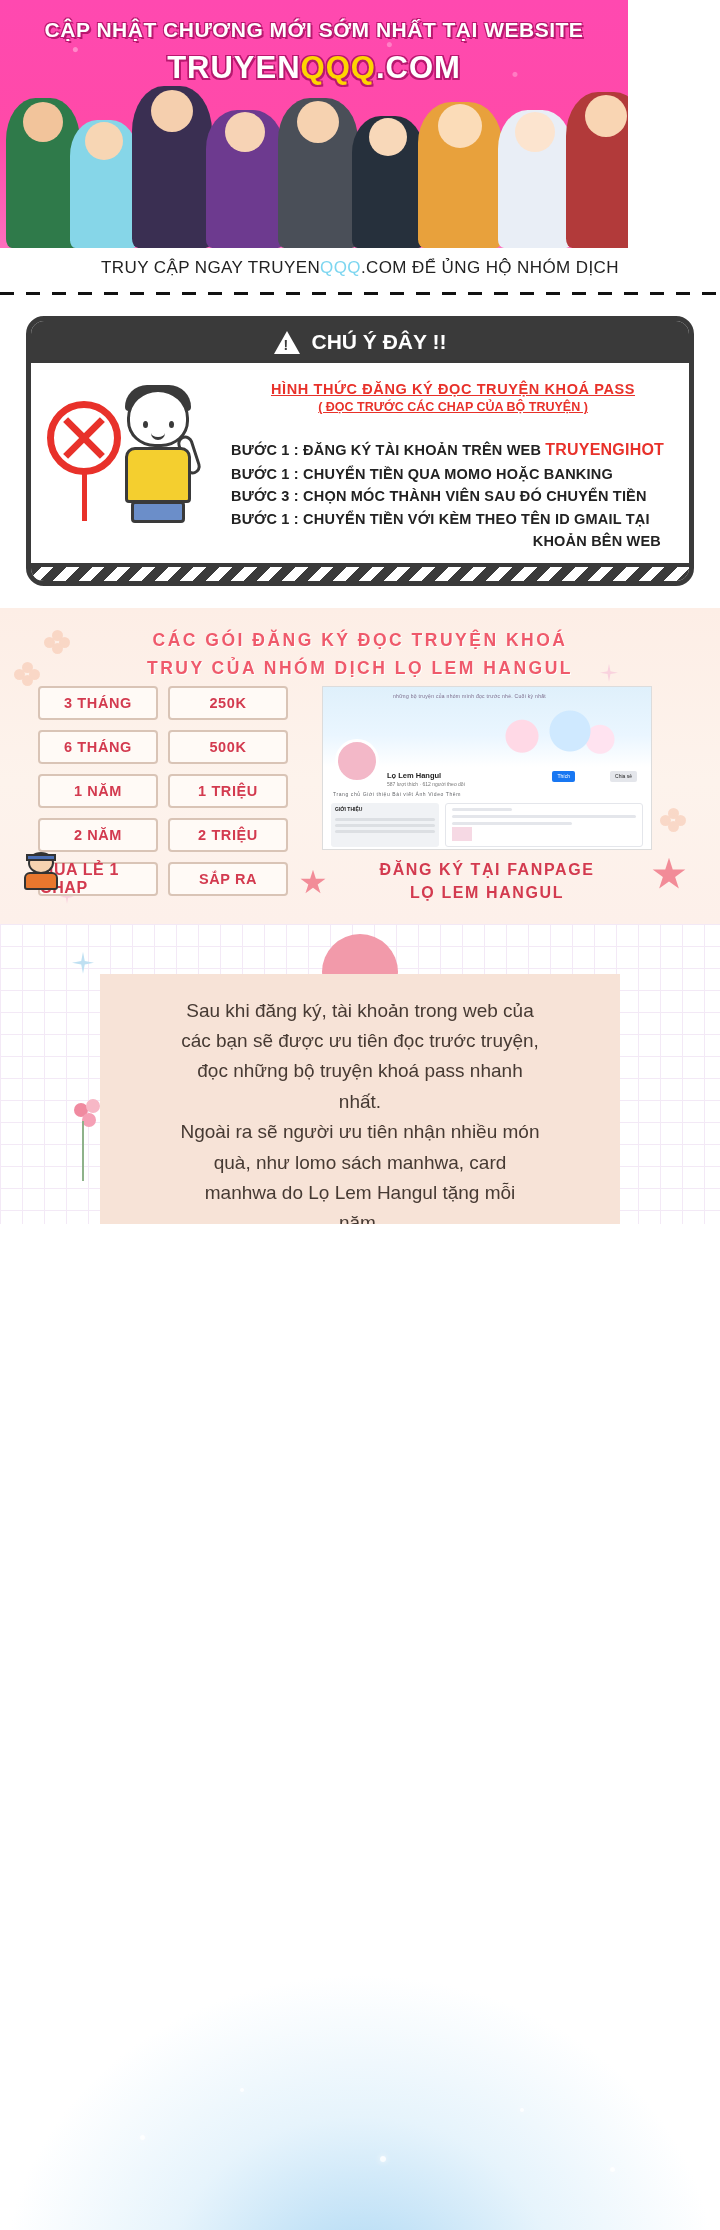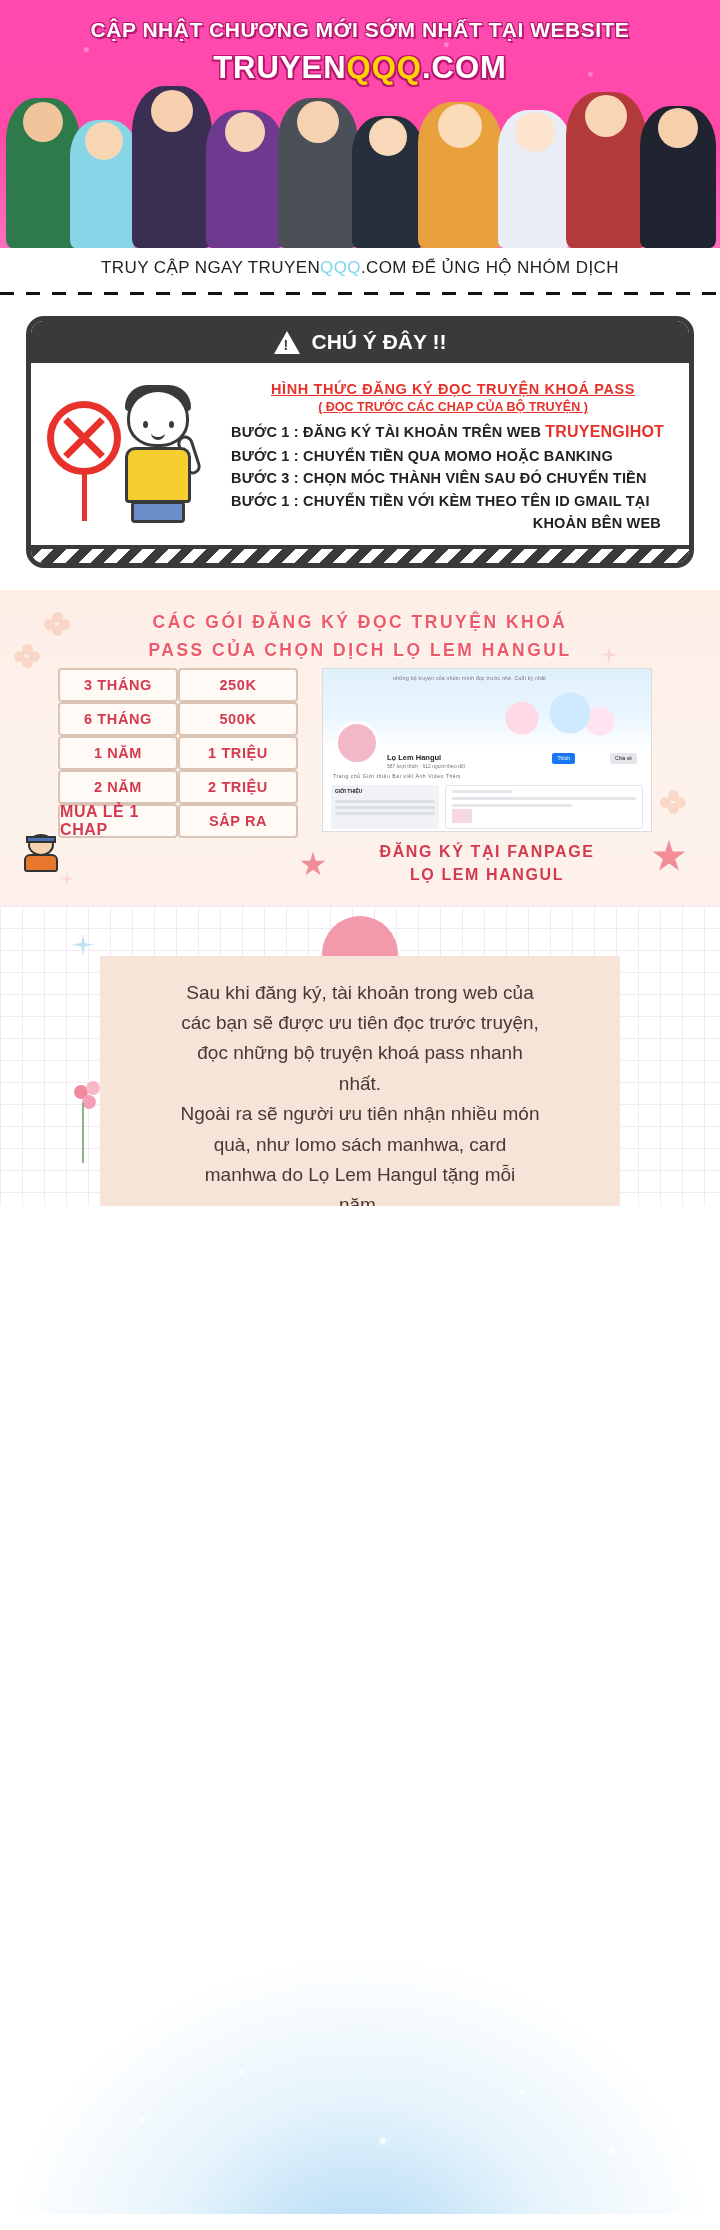--- a/index.html
+++ b/index.html
@@ -8,21 +8,21 @@
     height: 2230px;
     font-family: "Liberation Sans", sans-serif;
     background: #ffffff;
     overflow: hidden;
     position: relative;
   }
 
   
   .banner {
     position: relative;
-    width: 720px;
+    width: 628px;
     height: 248px;
     background: linear-gradient(180deg,#ff49b0 0%, #ff4aa8 55%, #ff6fbe 100%);
     overflow: hidden;
   }
   .banner-sparkles {
     position: absolute; inset: 0;
     background:
       radial-gradient(circle at 12% 20%, rgba(255,255,255,.35) 0 2px, transparent 3px),
       radial-gradient(circle at 30% 12%, rgba(255,255,255,.3) 0 2px, transparent 3px),
       radial-gradient(circle at 62% 18%, rgba(255,255,255,.3) 0 2px, transparent 3px),
@@ -231,21 +231,21 @@
     text-decoration: underline;
   }
   .warn-sub {
     text-align: center;
     color: #e8312a;
     font-weight: bold;
     font-size: 12.5px;
     margin-top: 3px;
     text-decoration: underline;
   }
-  .steps { margin-top: 6px; }
+  .steps { margin-top: 24px; }
   .step {
     font-size: 14.5px;
     font-weight: bold;
     color: #222;
     line-height: 1.55;
     letter-spacing: .2px;
   }
   .step .hl { color: #e8312a; font-size: 16px; }
   .step.indent { text-align: right; padding-right: 14px; }
 
@@ -280,24 +280,25 @@
     padding-top: 18px;
     color: #ef5a6b;
     font-weight: bold;
     font-size: 17.5px;
     letter-spacing: 2.5px;
     line-height: 1.6;
     text-shadow: 1px 1px 0 #fff;
   }
   .pkg-grid {
     position: absolute;
-    left: 58px; top: 78px;
+    left: 38px; top: 78px;
     width: 250px;
     display: grid;
     grid-template-columns: 120px 120px;
+    gap: 10px;
   }
   .pkg-cell {
     height: 34px;
     border: 2px solid #d9c4b6;
     border-radius: 4px;
     background: #fffaf6;
     display: flex;
     align-items: center;
     justify-content: center;
     color: #d33a4f;
@@ -594,21 +595,21 @@
       <span style="left:8px;top:0;"></span>
       <span style="left:15px;top:7px;"></span>
       <span style="left:8px;top:13px;"></span>
   </div>
   <div class="sparkle" style="left:600px;top:56px;"></div>
   <div class="sparkle" style="left:634px;top:84px;width:12px;height:12px;"></div>
   <div class="sparkle" style="left:60px;top:282px;width:14px;height:14px;"></div>
 
   <div class="pkg-heading">
     <div>CÁC GÓI ĐĂNG KÝ ĐỌC TRUYỆN KHOÁ</div>
-    <div>PASS CỦA CHỌN DỊCH LỌ LEM HANGUL</div>
+    <div>TRUY CỦA NHÓM DỊCH LỌ LEM HANGUL</div>
   </div>
 
   <div class="pkg-grid">
     <div class="pkg-cell">3 THÁNG</div>
     <div class="pkg-cell">250K</div>
     <div class="pkg-cell">6 THÁNG</div>
     <div class="pkg-cell">500K</div>
     <div class="pkg-cell">1 NĂM</div>
     <div class="pkg-cell">1 TRIỆU</div>
     <div class="pkg-cell">2 NĂM</div>

